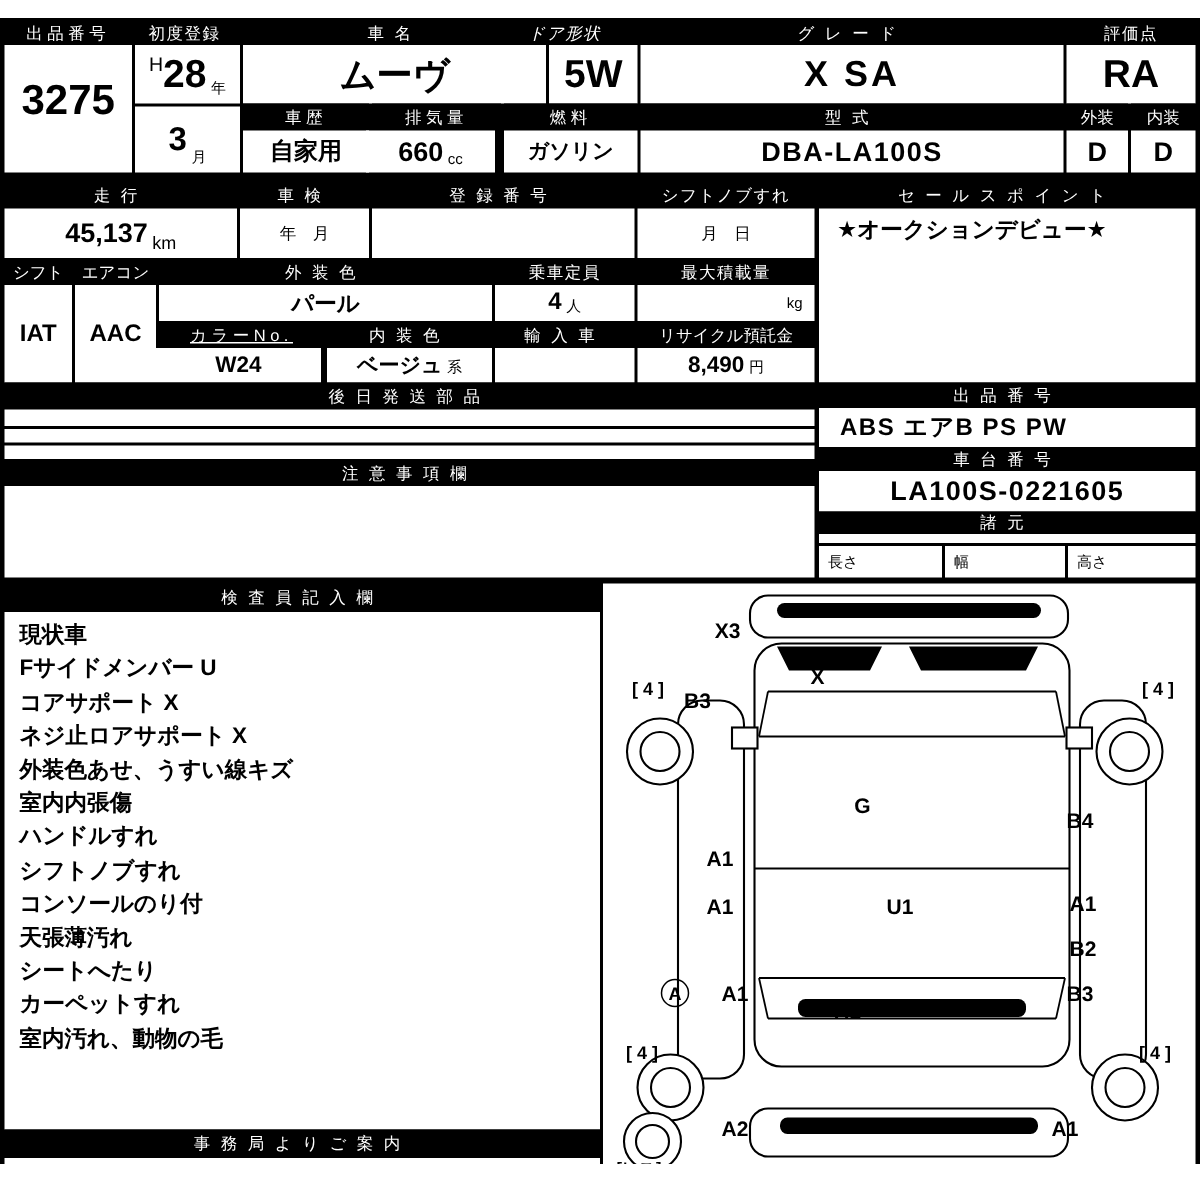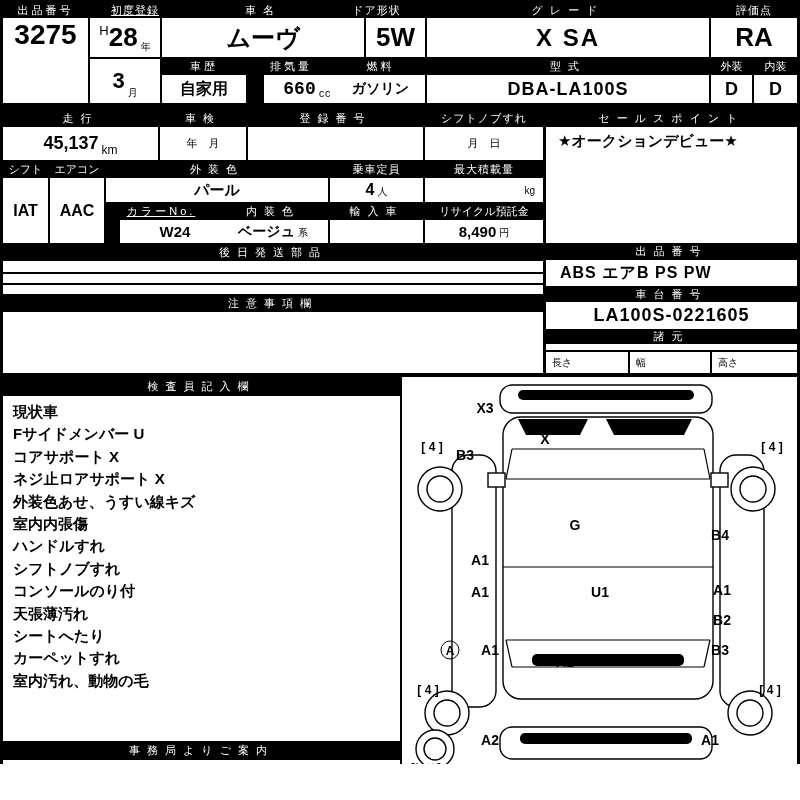--- a/index.html
+++ b/index.html
@@ -1,17 +1,17 @@
 <!DOCTYPE html>
 <html><head>
 <meta charset="utf-8">
 <style>
   * { margin:0; padding:0; box-sizing:border-box; }
   body { background:#fff; font-family:"Liberation Sans","DejaVu Sans",sans-serif; color:#000; }
-  .sheet { position:relative; width:800px; height:764px; background:#0369a1; overflow:hidden; }
+  .sheet { position:relative; width:800px; height:764px; background:#0369a1; overflow:hidden;margin-top:12px; }
   .tables { position:absolute; left:0; top:0; width:800px; height:777px; background:#000; }
   .cell { position:absolute; background:#fff; overflow:hidden; display:flex; align-items:center; justify-content:center; }
   .hdr  { position:absolute; background:#000; color:#fff; display:flex; align-items:center; justify-content:center;
           font-size:11px; letter-spacing:3px; white-space:nowrap; }
   .hdr.wide { letter-spacing:7px; }
   .b { font-weight:bold; }
   .top-align { align-items:flex-start; }
   .left-align { justify-content:flex-start; }
   .unit { font-size:10px; font-weight:normal; margin-left:3px; align-self:flex-end; padding-bottom:3px; }
   .small { font-size:11px; }
@@ -22,27 +22,27 @@
   .spare-mark { position:absolute; transform:translate(-50%,-50%); font-size:11px; font-weight:bold; white-space:nowrap; }
   .legend { position:absolute; left:6px; top:780px; width:790px; font-size:10px; white-space:nowrap; letter-spacing:0.2px; }
 </style>
 </head>
 <body>
 
 <div class="sheet">
   <div class="tables">
 
     <div class="hdr" style="left:3px;top:3px;width:85px;height:15px;">出品番号</div>
-    <div class="hdr" style="left:100px;top:3px;width:70px;height:15px;letter-spacing:1px;text-decoration:underline;">初度登録</div>
+    <div class="hdr" style="left:88px;top:3px;width:70px;height:15px;letter-spacing:1px;">初度登録</div>
     <div class="hdr wide" style="left:162px;top:3px;width:202px;height:15px;">車名</div>
-    <div class="hdr" style="left:347px;top:3px;width:59px;height:15px;letter-spacing:1px;">ドア形状</div>
+    <div class="hdr" style="left:347px;top:3px;width:59px;height:15px;letter-spacing:1px;font-style:italic;">ドア形状</div>
     <div class="hdr wide" style="left:427px;top:3px;width:282px;height:15px;">グレード</div>
     <div class="hdr" style="left:711px;top:3px;width:86px;height:15px;letter-spacing:1px;">評価点</div>
 
-    <div class="cell top-align" style="left:3px;top:18px;width:85px;height:85px;padding-top:1px;">
+    <div class="cell top-align" style="left:3px;top:18px;width:85px;height:85px;padding-top:21px;">
       <span class="b" style="font-size:28px;">3275</span>
     </div>
     <div class="cell" style="left:90px;top:18px;width:70px;height:39px;">
       <span style="font-size:13px;align-self:flex-start;padding-top:5px;">H</span>
       <span class="b" style="font-size:26px;">28</span>
       <span class="unit">年</span>
     </div>
     <div class="cell" style="left:162px;top:18px;width:202px;height:39px;">
       <span class="b" style="font-size:24px;">ムーヴ</span>
     </div>
@@ -64,21 +64,21 @@
     <div class="hdr" style="left:754px;top:57px;width:43px;height:18px;letter-spacing:0;">内装</div>
 
     <div class="cell" style="left:90px;top:59px;width:70px;height:44px;">
       <span class="b" style="font-size:22px;">3</span>
       <span class="unit">月</span>
     </div>
 
     <div class="cell" style="left:162px;top:75px;width:84px;height:28px;">
       <span class="b" style="font-size:16px;">自家用</span>
     </div>
-    <div class="cell" style="left:264px;top:75px;width:86px;height:28px;font-family:Liberation Mono, monospace;">
+    <div class="cell" style="left:244px;top:75px;width:86px;height:28px;">
       <span class="b" style="font-size:18px;">660</span>
       <span class="unit">cc</span>
     </div>
     <div class="cell" style="left:336px;top:75px;width:89px;height:28px;">
       <span class="b" style="font-size:14px;">ガソリン</span>
     </div>
     <div class="cell" style="left:427px;top:75px;width:282px;height:28px;">
       <span class="b" style="font-size:18px;letter-spacing:1px;">DBA-LA100S</span>
     </div>
     <div class="cell" style="left:711px;top:75px;width:41px;height:28px;">
@@ -130,21 +130,21 @@
     </div>
     <div class="cell" style="left:425px;top:178px;width:118px;height:24px;justify-content:flex-end;padding-right:8px;">
       <span class="small" style="font-size:10px;">kg</span>
     </div>
 
     <div class="hdr wide" style="left:106px;top:202px;width:110px;height:18px;letter-spacing:3px;text-decoration:underline;">カラーNo.</div>
     <div class="hdr wide" style="left:218px;top:202px;width:110px;height:18px;">内装色</div>
     <div class="hdr wide" style="left:330px;top:202px;width:93px;height:18px;">輸入車</div>
     <div class="hdr" style="left:425px;top:202px;width:118px;height:18px;letter-spacing:0;">リサイクル預託金</div>
 
-    <div class="cell" style="left:120px;top:220px;width:110px;height:23px;">
+    <div class="cell" style="left:104px;top:220px;width:110px;height:23px;">
       <span class="b" style="font-size:15px;">W24</span>
     </div>
     <div class="cell" style="left:218px;top:220px;width:110px;height:23px;">
       <span class="b" style="font-size:14px;">ベージュ</span>
       <span class="unit">系</span>
     </div>
     <div class="cell" style="left:330px;top:220px;width:93px;height:23px;"></div>
     <div class="cell" style="left:425px;top:220px;width:118px;height:23px;">
       <span class="b" style="font-size:15px;">8,490</span>
       <span class="unit">円</span>

